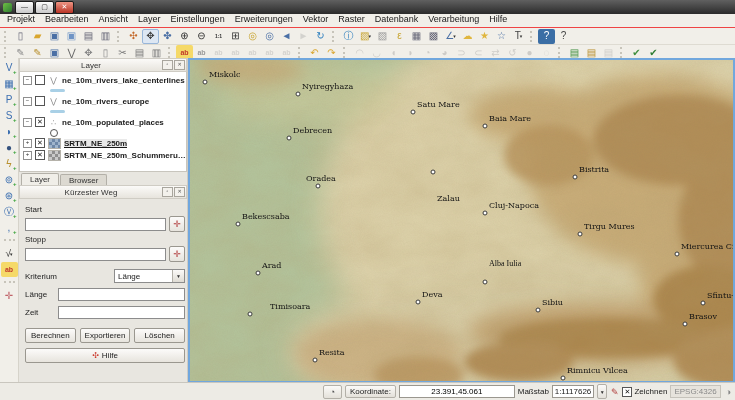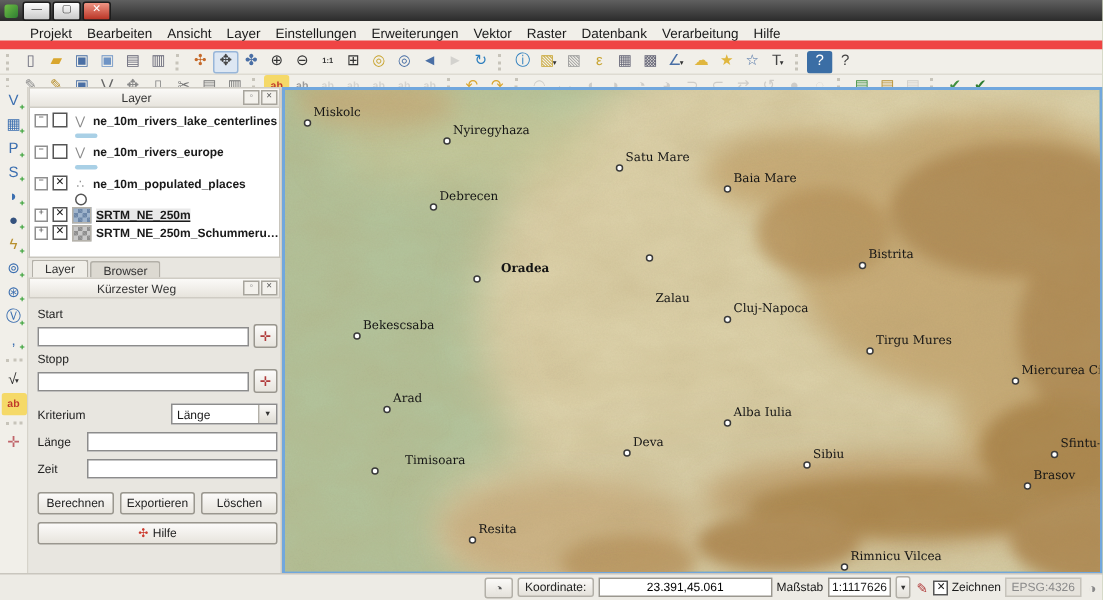--- a/index.html
+++ b/index.html
@@ -9,21 +9,21 @@
   .titlebar{height:14px;background:linear-gradient(#606060,#2b2b2b);display:flex;align-items:center;
             padding:0 3px;color:#fff}
   .appicon{width:9px;height:9px;border-radius:2px;background:linear-gradient(135deg,#6fbf44,#2e7d32);
            margin-right:3px;flex:none}
   .title-text{flex:1;font-size:9px;white-space:nowrap;overflow:hidden}
   .win-btns{display:flex;gap:1px}
   .wbtn{width:17px;height:11px;border:1px solid #1d1d1d;border-radius:2px;font-size:7px;line-height:9px;
         text-align:center;background:linear-gradient(#fdfdfd,#c9c9c9);color:#333}
   .wbtn.close{background:linear-gradient(#ef9584,#b93425);color:#fff}
   
-  .menubar{height:13px;background:#f1efe9;border-bottom:6px solid #ef4444;display:flex;align-items:flex-end;padding-left:15px}
+  .menubar{height:13px;background:#f1efe9;border-bottom:1px solid #ef4444;display:flex;align-items:flex-start;padding-left:2px}
   .menu-item{padding:0 5px;font-size:9px;cursor:default}
   
   .toolbar{display:flex;align-items:center;background:#f1efe9;border-bottom:1px solid #dedbd2;padding-left:1px}
   #tb1{height:16px}#tb2{height:15px}
   .ti{width:15px;height:13px;display:flex;align-items:center;justify-content:center;font-size:10px;
       border:1px solid transparent;border-radius:2px;flex:none;position:relative;cursor:default}
   .ti .g{line-height:1}
   .ti.small .g{font-size:5px;font-weight:bold}
   .ti.txt .g{font-size:7px;font-weight:bold}
   .ti.act{background:#dde7f3;border-color:#98b6d9}
@@ -570,33 +570,33 @@
         <div class="clabel" style="left: 227px; top: 49px;">Satu Mare</div>
         <div class="city" style="left: 295px; top: 66px;"></div>
         <div class="clabel" style="left: 299px; top: 63px;">Baia Mare</div>
         <div class="city" style="left: 99px; top: 78px;"></div>
         <div class="clabel" style="left: 103px; top: 75px;">Debrecen</div>
         <div class="city" style="left: 243px; top: 112px;"></div>
         <div class="clabel" style="left: 247px; top: 110px; margin-top: 33px;">Zalau</div>
         <div class="city" style="left: 385px; top: 117px;"></div>
         <div class="clabel" style="left: 389px; top: 114px;">Bistrita</div>
         <div class="city" style="left: 128px; top: 126px;"></div>
-        <div class="clabel" style="left: 144px; top: 123px; font-weight: bold;">Oradea</div>
+        <div class="clabel" style="left: 116px; top: 123px;">Oradea</div>
         <div class="city" style="left: 295px; top: 153px;"></div>
         <div class="clabel" style="left: 299px; top: 150px;">Cluj-Napoca</div>
         <div class="city" style="left: 48px; top: 164px;"></div>
         <div class="clabel" style="left: 52px; top: 161px;">Bekescsaba</div>
         <div class="city" style="left: 390px; top: 174px;"></div>
         <div class="clabel" style="left: 394px; top: 171px;">Tirgu Mures</div>
         <div class="city" style="left: 487px; top: 194px;"></div>
         <div class="clabel" style="left: 491px; top: 191px;">Miercurea Ciuc</div>
         <div class="city" style="left: 68px; top: 213px;"></div>
         <div class="clabel" style="left: 72px; top: 210px;">Arad</div>
         <div class="city" style="left: 295px; top: 222px;"></div>
-        <div class="clabel" style="left: 299px; top: 219px;">Alba Iulia</div>
+        <div class="clabel" style="left: 299px; top: 208px; font-family: Liberation Serif, serif;">Alba Iulia</div>
         <div class="city" style="left: 228px; top: 242px;"></div>
         <div class="clabel" style="left: 232px; top: 239px;">Deva</div>
         <div class="city" style="left: 513px; top: 243px;"></div>
         <div class="clabel" style="left: 517px; top: 240px;">Sfintu-Gheorghe</div>
         <div class="city" style="left: 348px; top: 250px;"></div>
         <div class="clabel" style="left: 352px; top: 247px;">Sibiu</div>
         <div class="city" style="left: 60px; top: 254px;"></div>
         <div class="clabel" style="left: 80px; top: 251px;">Timisoara</div>
         <div class="city" style="left: 495px; top: 264px;"></div>
         <div class="clabel" style="left: 499px; top: 261px;">Brasov</div>

